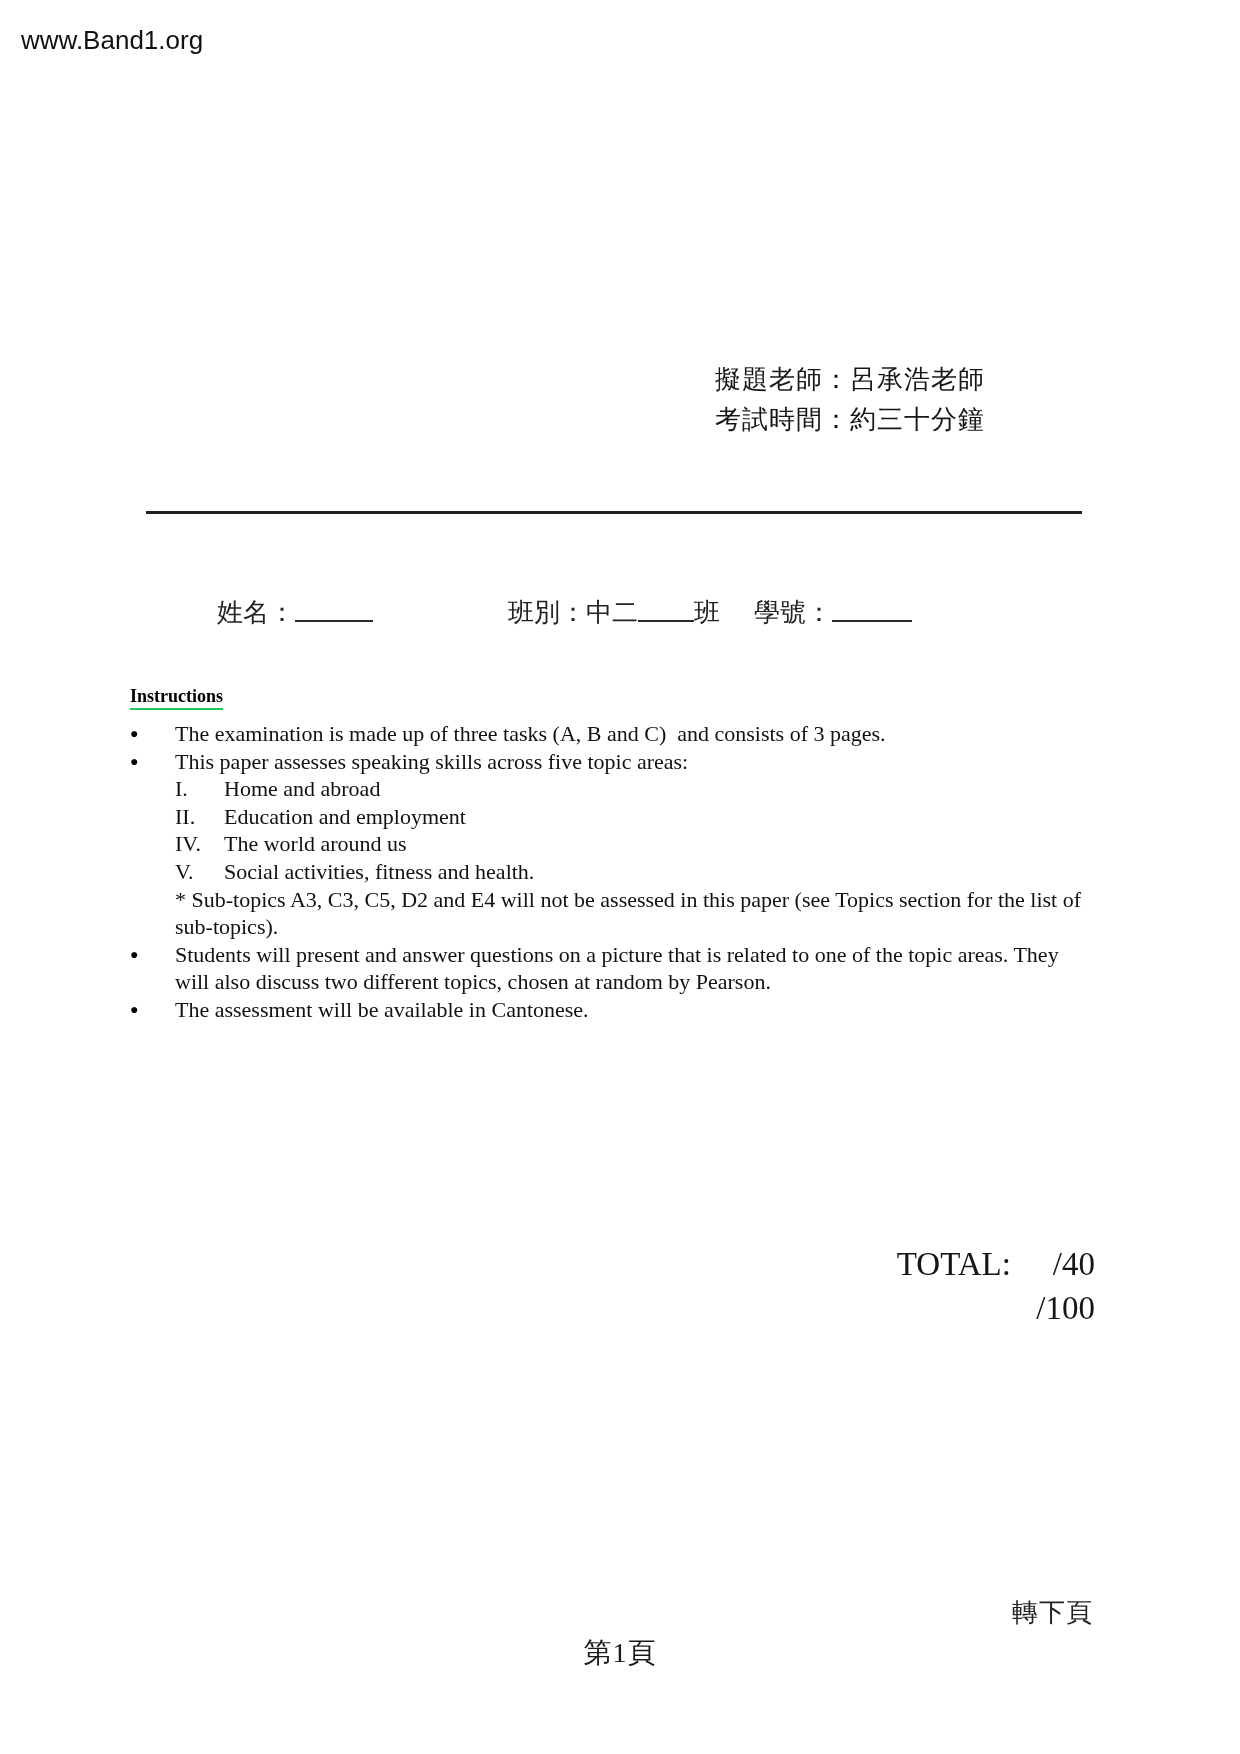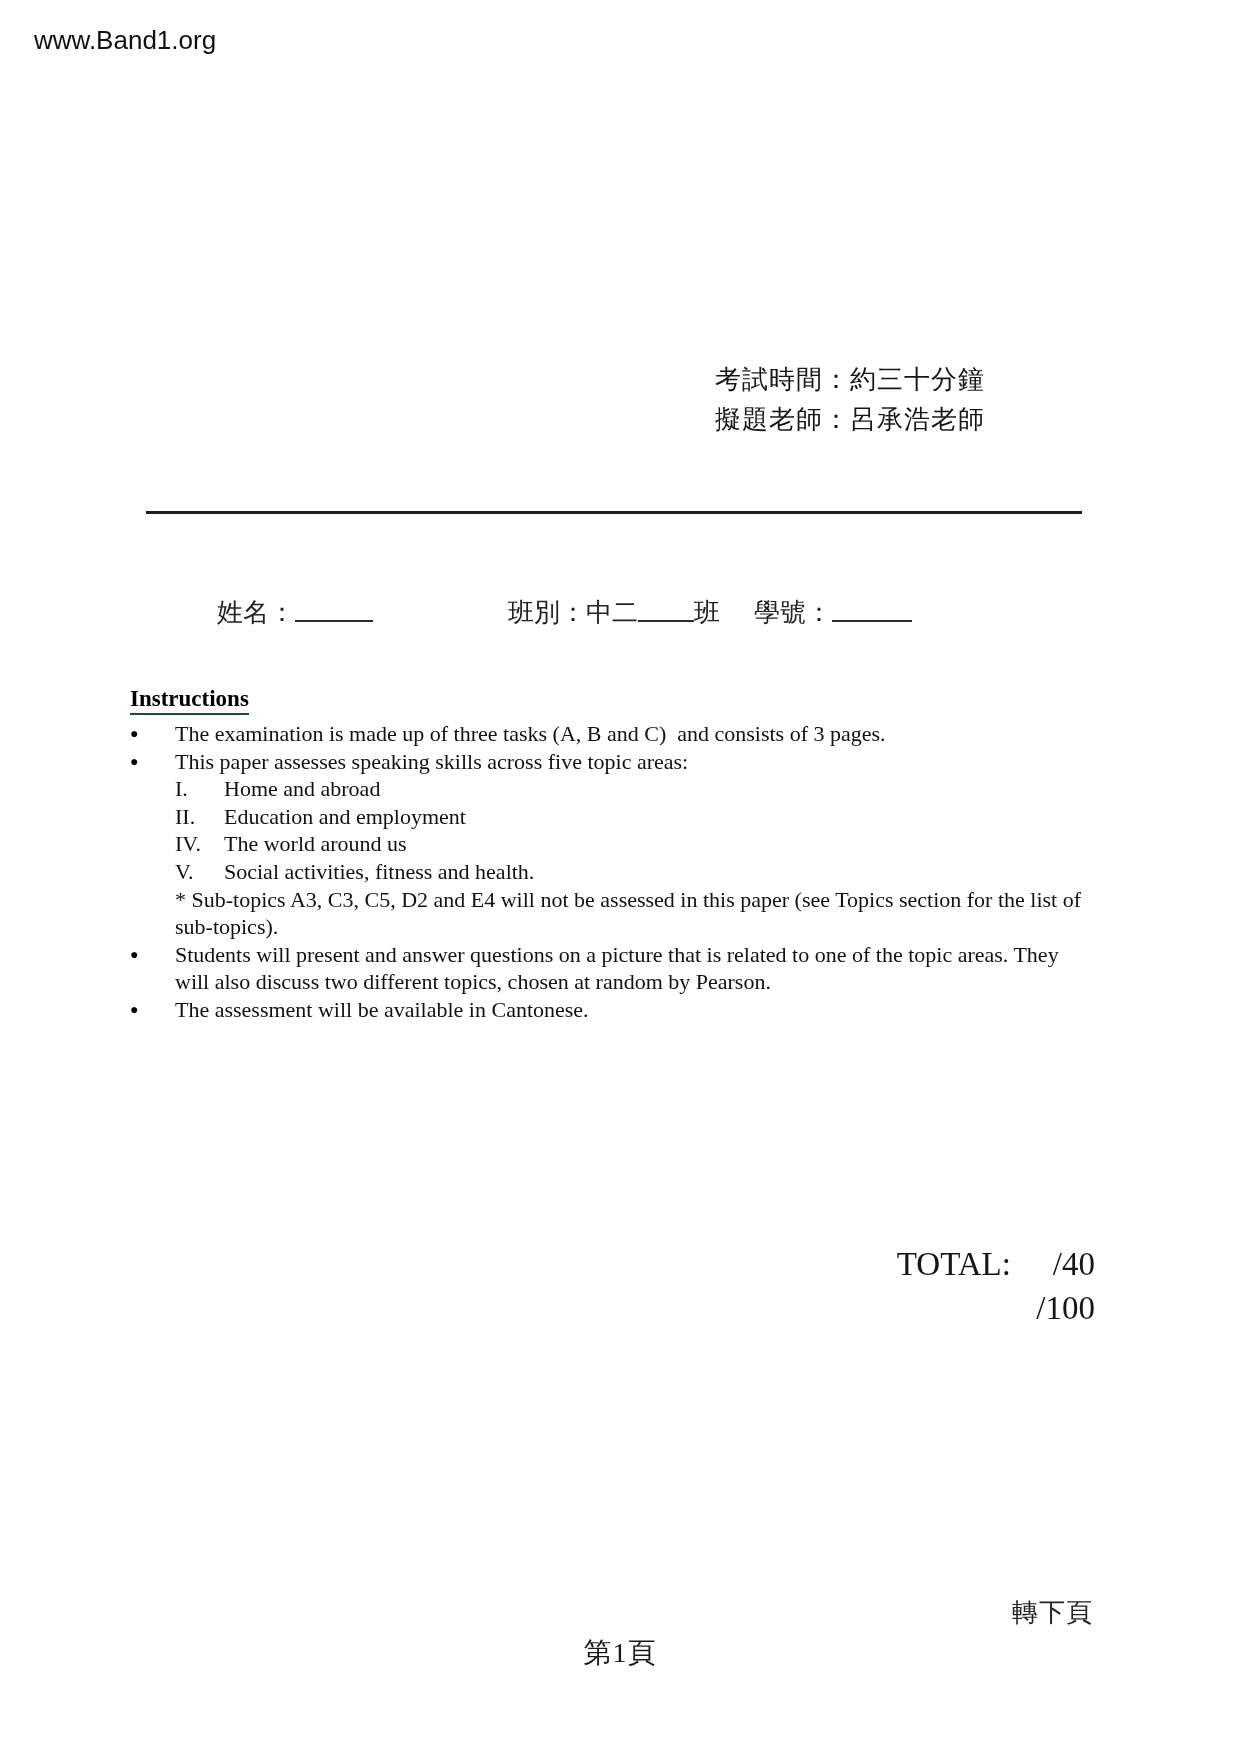--- a/index.html
+++ b/index.html
@@ -7,21 +7,21 @@
     width:1240px;height:1754px;
     background:#ffffff;
     font-family:"Liberation Serif","DejaVu Serif",serif;
     color:#1c1c1c;
     position:relative;
     overflow:hidden;
   }
   .page{position:absolute;inset:0;background:#fff;}
 
   .watermark{
-    position:absolute;left:34px;top:25px;
+    position:absolute;left:21px;top:25px;
     font-family:"Liberation Sans","DejaVu Sans",sans-serif;
     font-size:26px;color:#111;
   }
 
   .title-block{
     position:absolute;left:0;top:160px;width:1140px;
     text-align:center;line-height:46px;font-size:28px;color:#161616;
     letter-spacing:1px;
   }
   .title-block .year-num{font-weight:bold;letter-spacing:0;}
@@ -49,22 +49,22 @@
   .blank{
     display:inline-block;height:1.05em;vertical-align:baseline;
     border-bottom:2px solid #2a2a2a;margin-bottom:-1px;
   }
   .blank-name{width:78px;}
   .blank-class{width:56px;}
   .blank-number{width:80px;}
 
   .instructions-heading{
     position:absolute;left:130px;top:686px;
-    font-size:23px;font-weight:bold;
-    border-bottom:2px solid #14532d;padding-bottom:1px;color:#000;
+    font-size:18px;font-weight:bold;
+    border-bottom:2px solid #22c55e;padding-bottom:1px;color:#000;
   }
   .ins-list{
     position:absolute;left:130px;top:720px;width:952px;
     font-size:22px;line-height:27.6px;color:#111;
   }
   .li{display:flex;align-items:flex-start;}
   .li .dot{
     flex:0 0 45px;font-size:14px;line-height:27.6px;color:#000;
   }
   .li .li-text{flex:1 1 auto;white-space:pre-wrap;}
@@ -90,22 +90,22 @@
 </style>
 </head>
 <body>
 
 <div class="page">
 
   <div class="watermark">www.Band1.org</div>
 
 
   <div class="meta-block">
+    <div>擬題老師：呂承浩老師</div>
     <div>考試時間：約三十分鐘</div>
-    <div>擬題老師：呂承浩老師</div>
   </div>
 
   <div class="divider"></div>
 
   <div class="fields-row">
     <span class="field field-name"><span>姓名：</span><span class="blank blank-name"></span></span>
     <span class="field field-class"><span>班別：中二</span><span class="blank blank-class"></span><span>班</span></span>
     <span class="field field-number"><span>學號：</span><span class="blank blank-number"></span></span>
   </div>
 

